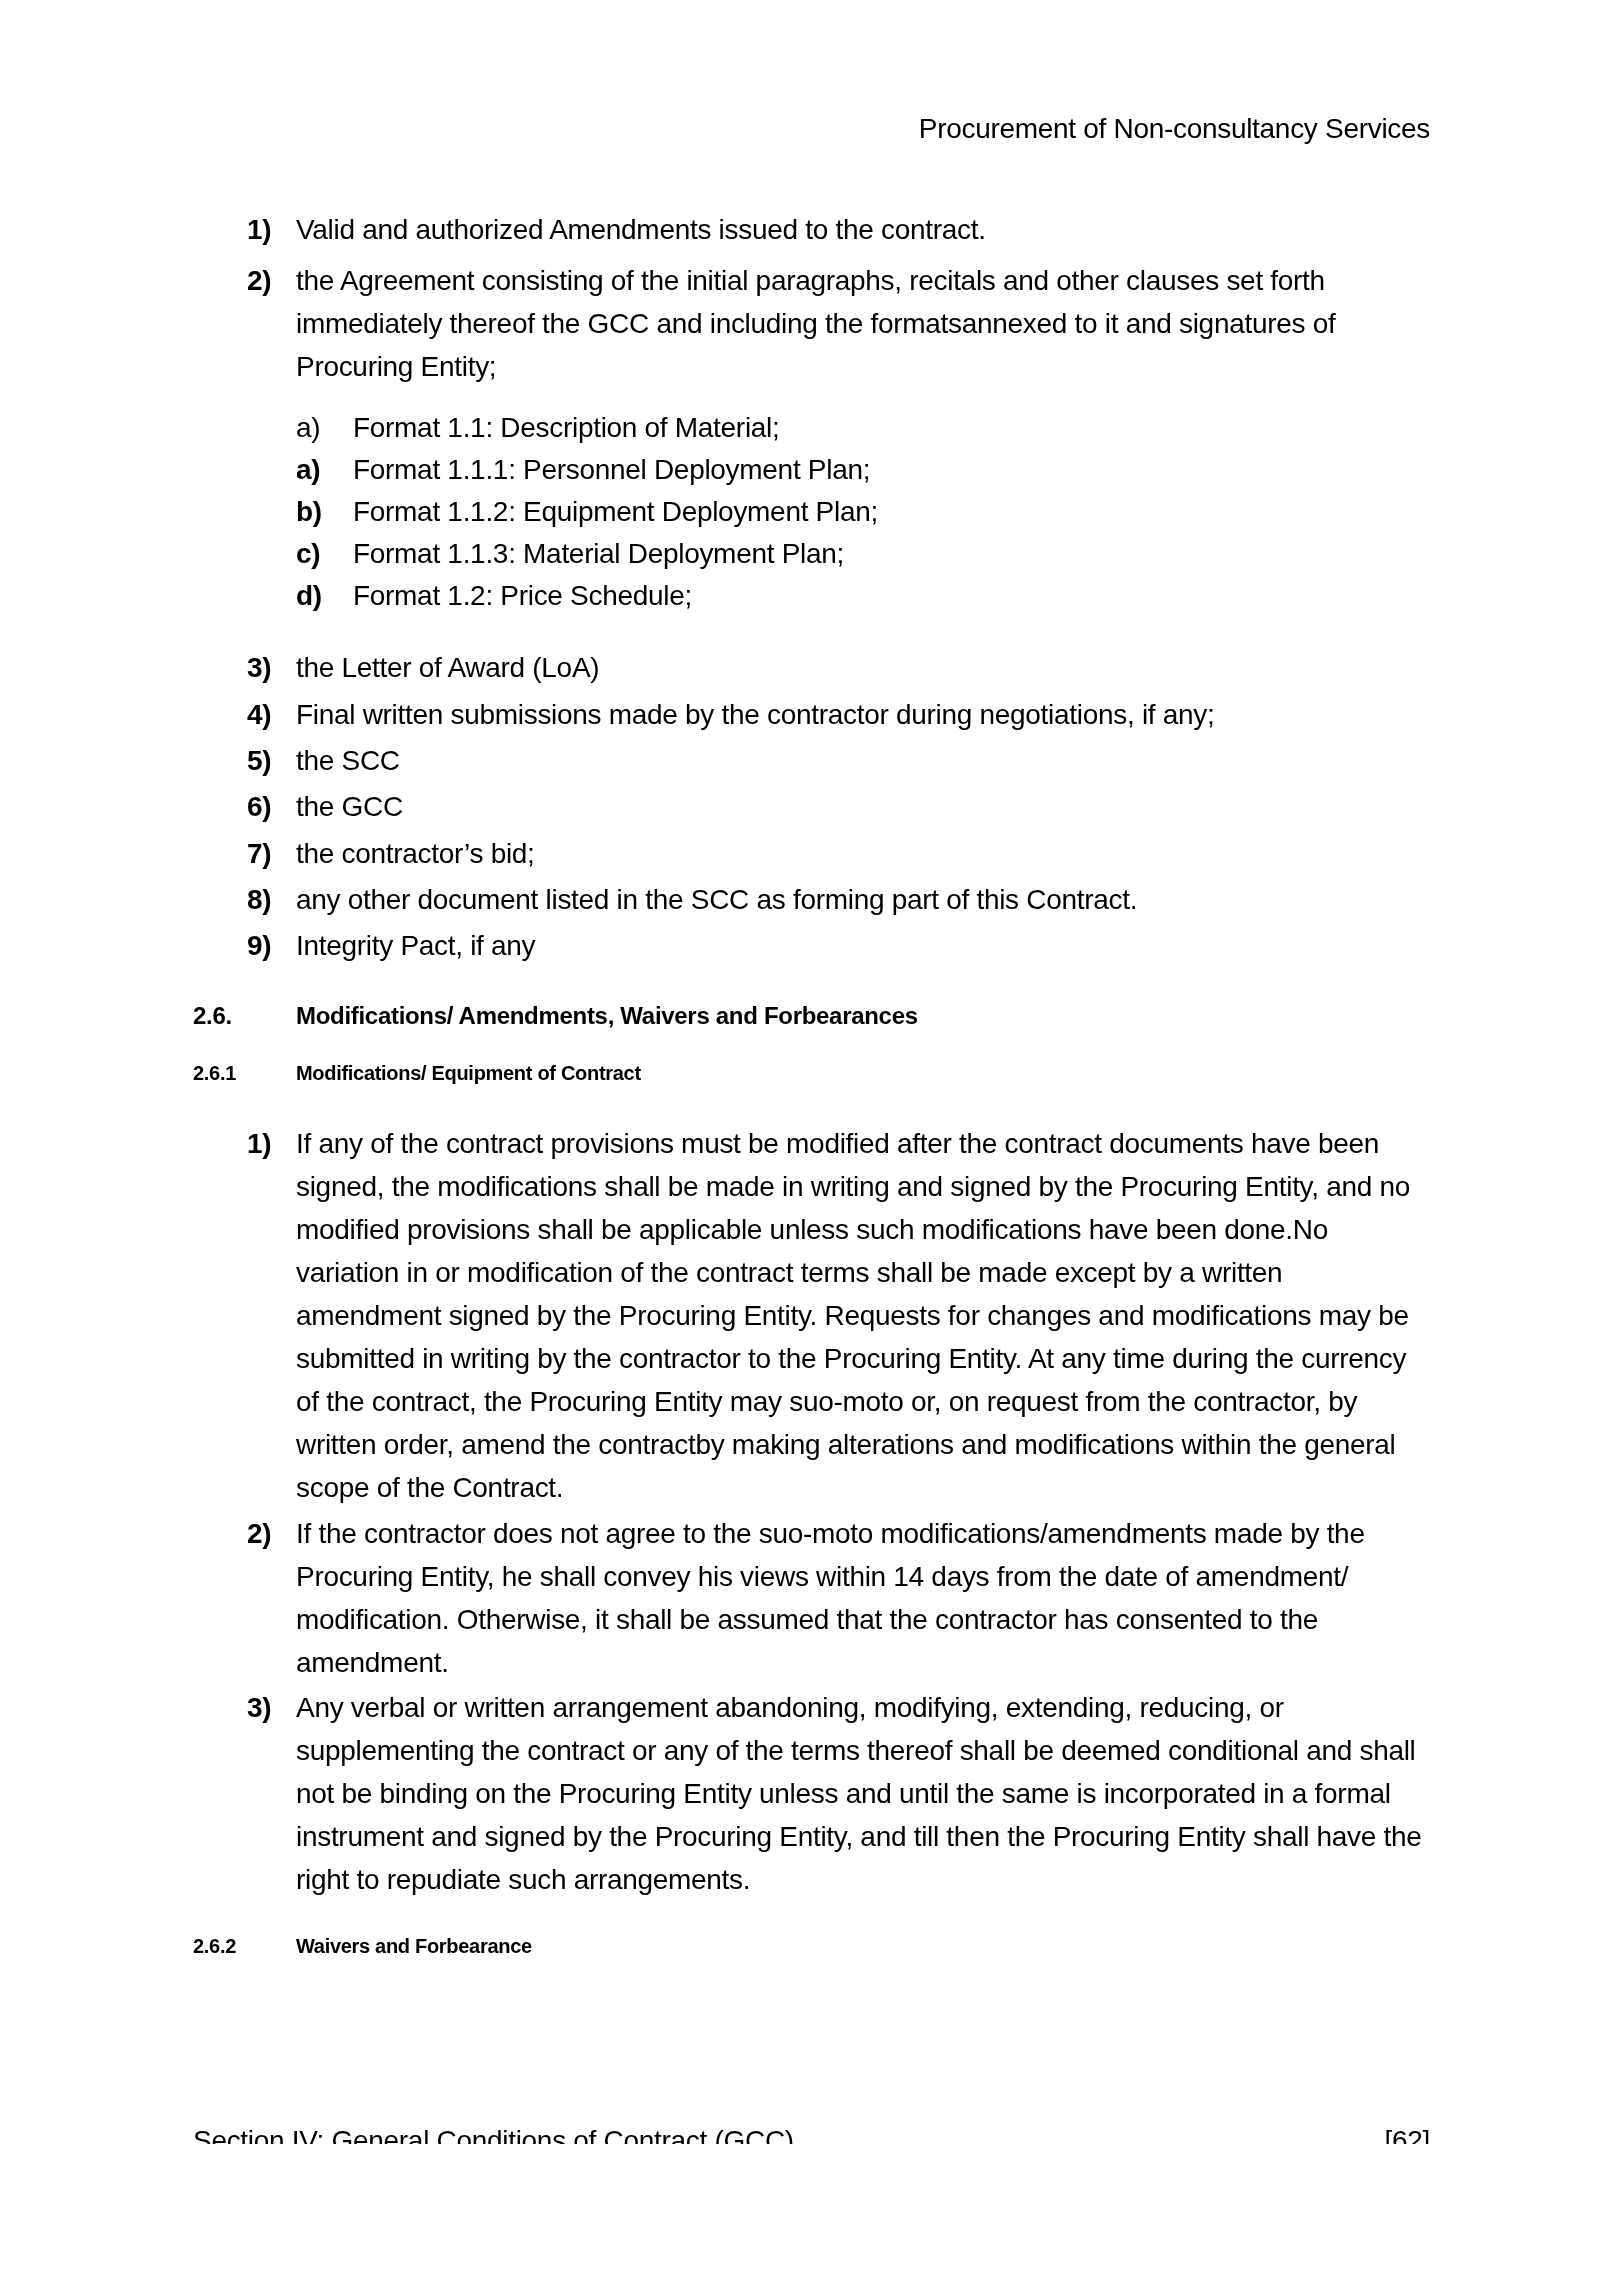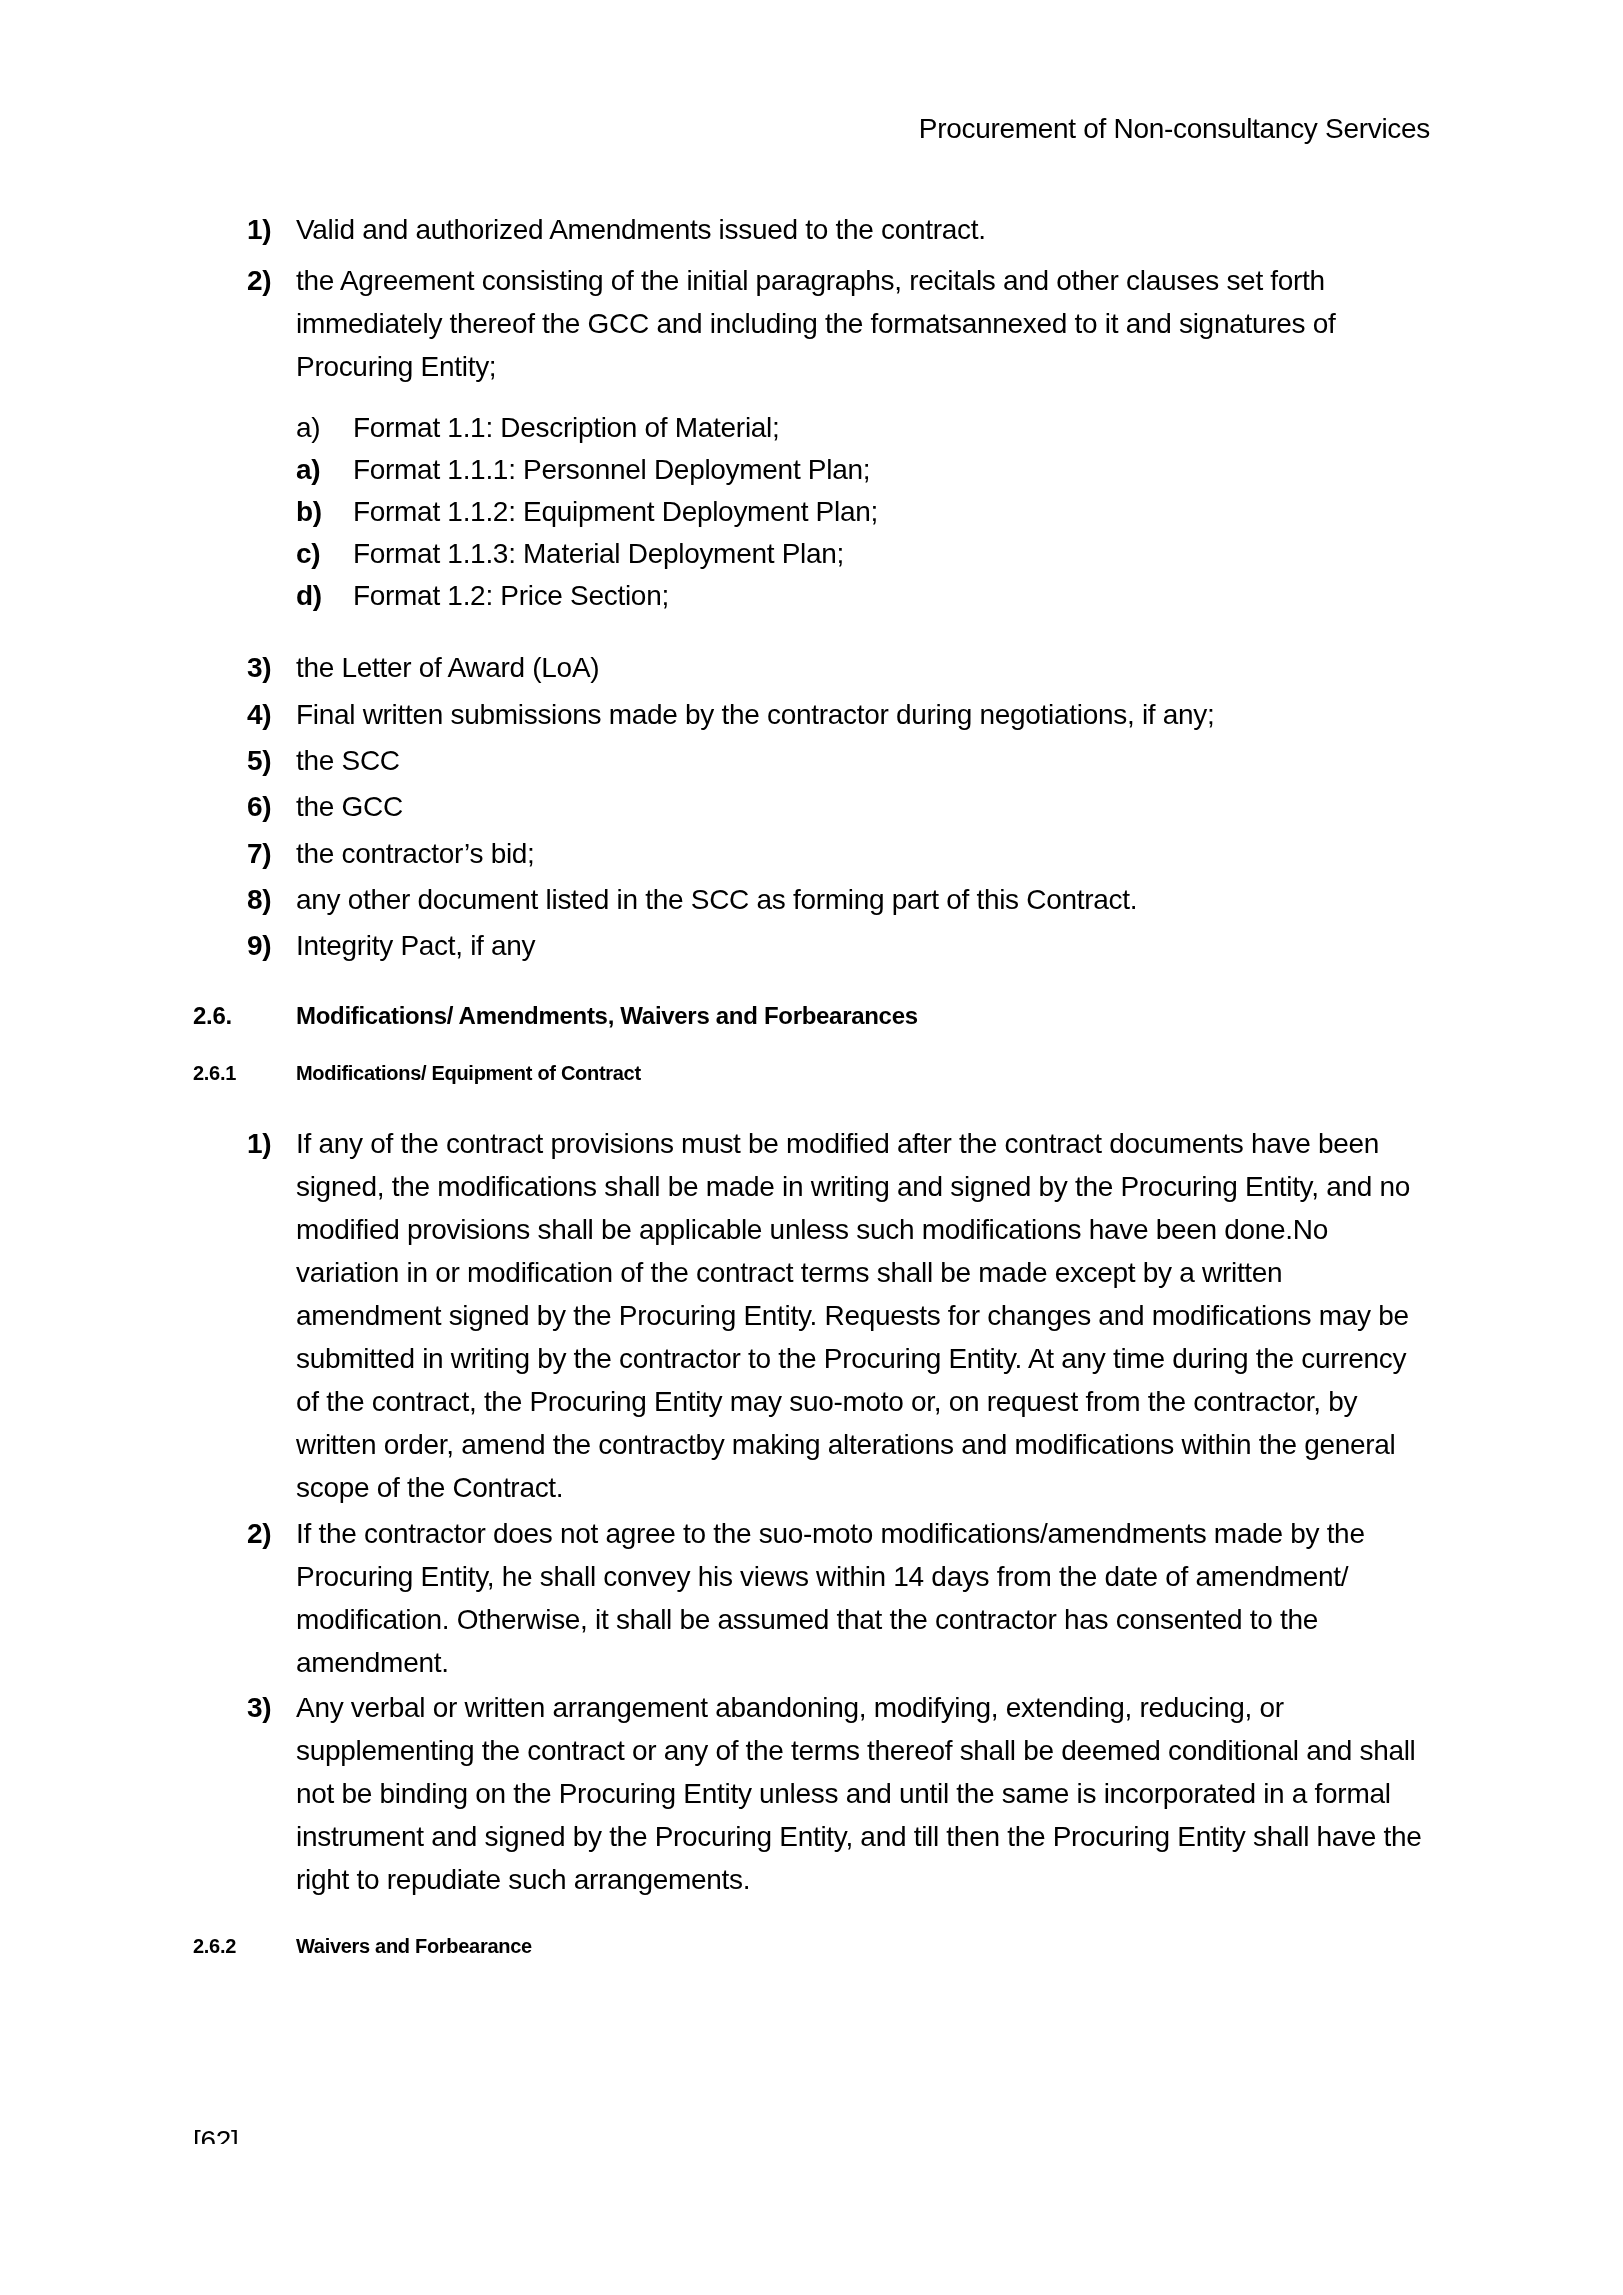--- a/index.html
+++ b/index.html
@@ -122,21 +122,21 @@
       <div class="row">
         <span class="marker">b)</span>
         <span class="text">Format 1.1.2: Equipment Deployment Plan;</span>
       </div>
       <div class="row">
         <span class="marker">c)</span>
         <span class="text">Format 1.1.3: Material Deployment Plan;</span>
       </div>
       <div class="row">
         <span class="marker">d)</span>
-        <span class="text">Format 1.2: Price Section;</span>
+        <span class="text">Format 1.2: Price Schedule;</span>
       </div>
     </div>
 
     <div class="list-b">
       <div class="row">
         <span class="marker">3)</span>
         <span class="text">the Letter of Award (LoA)</span>
       </div>
       <div class="row">
         <span class="marker">4)</span>
@@ -190,16 +190,17 @@
     </div>
 
     <div class="heading-2 after-clauses">
       <span class="hnum">2.6.2</span>
       <span class="text">Waivers and Forbearance</span>
     </div>
 
   </div>
 
   <div class="page-footer">
+    <span>Section IV: General Conditions of Contract (GCC)</span>
     <span>[62]</span>
   </div>
 </div>
 
 
 </body></html>

